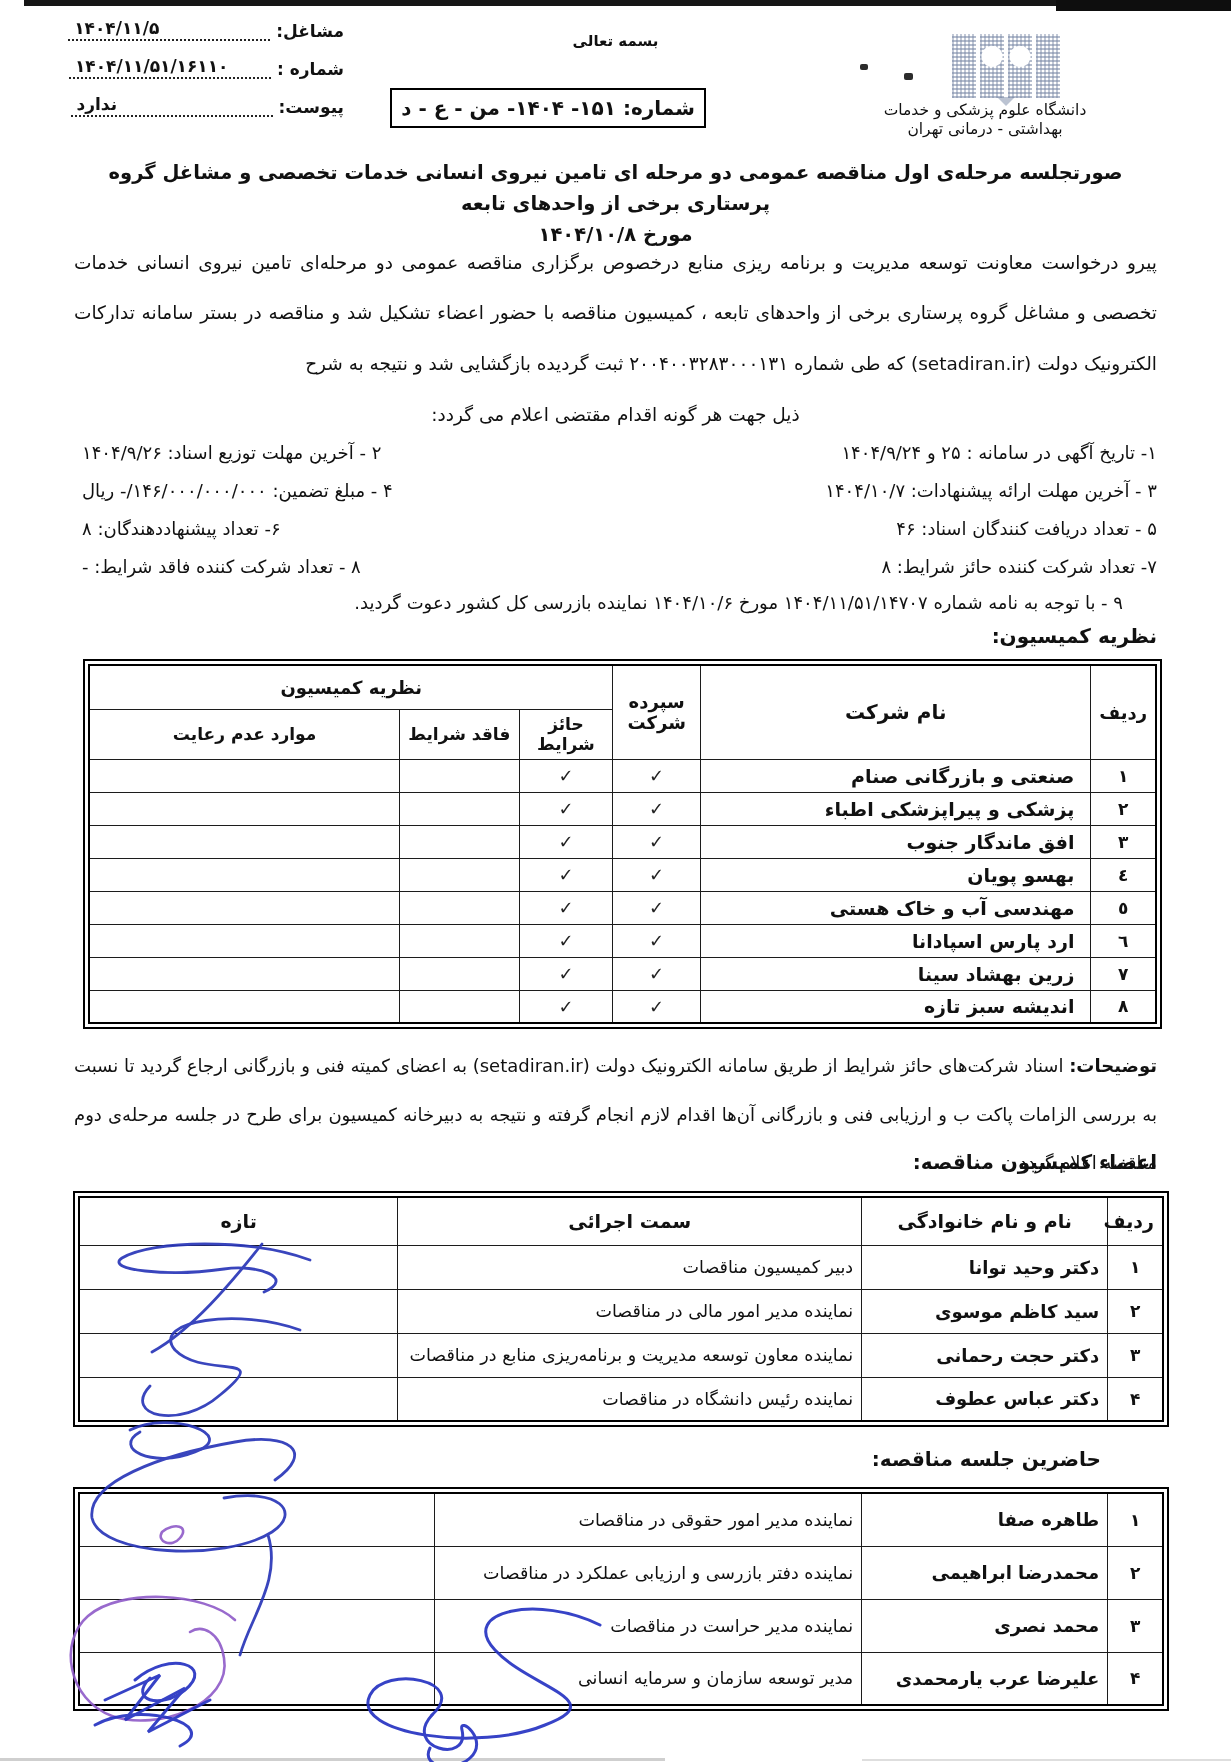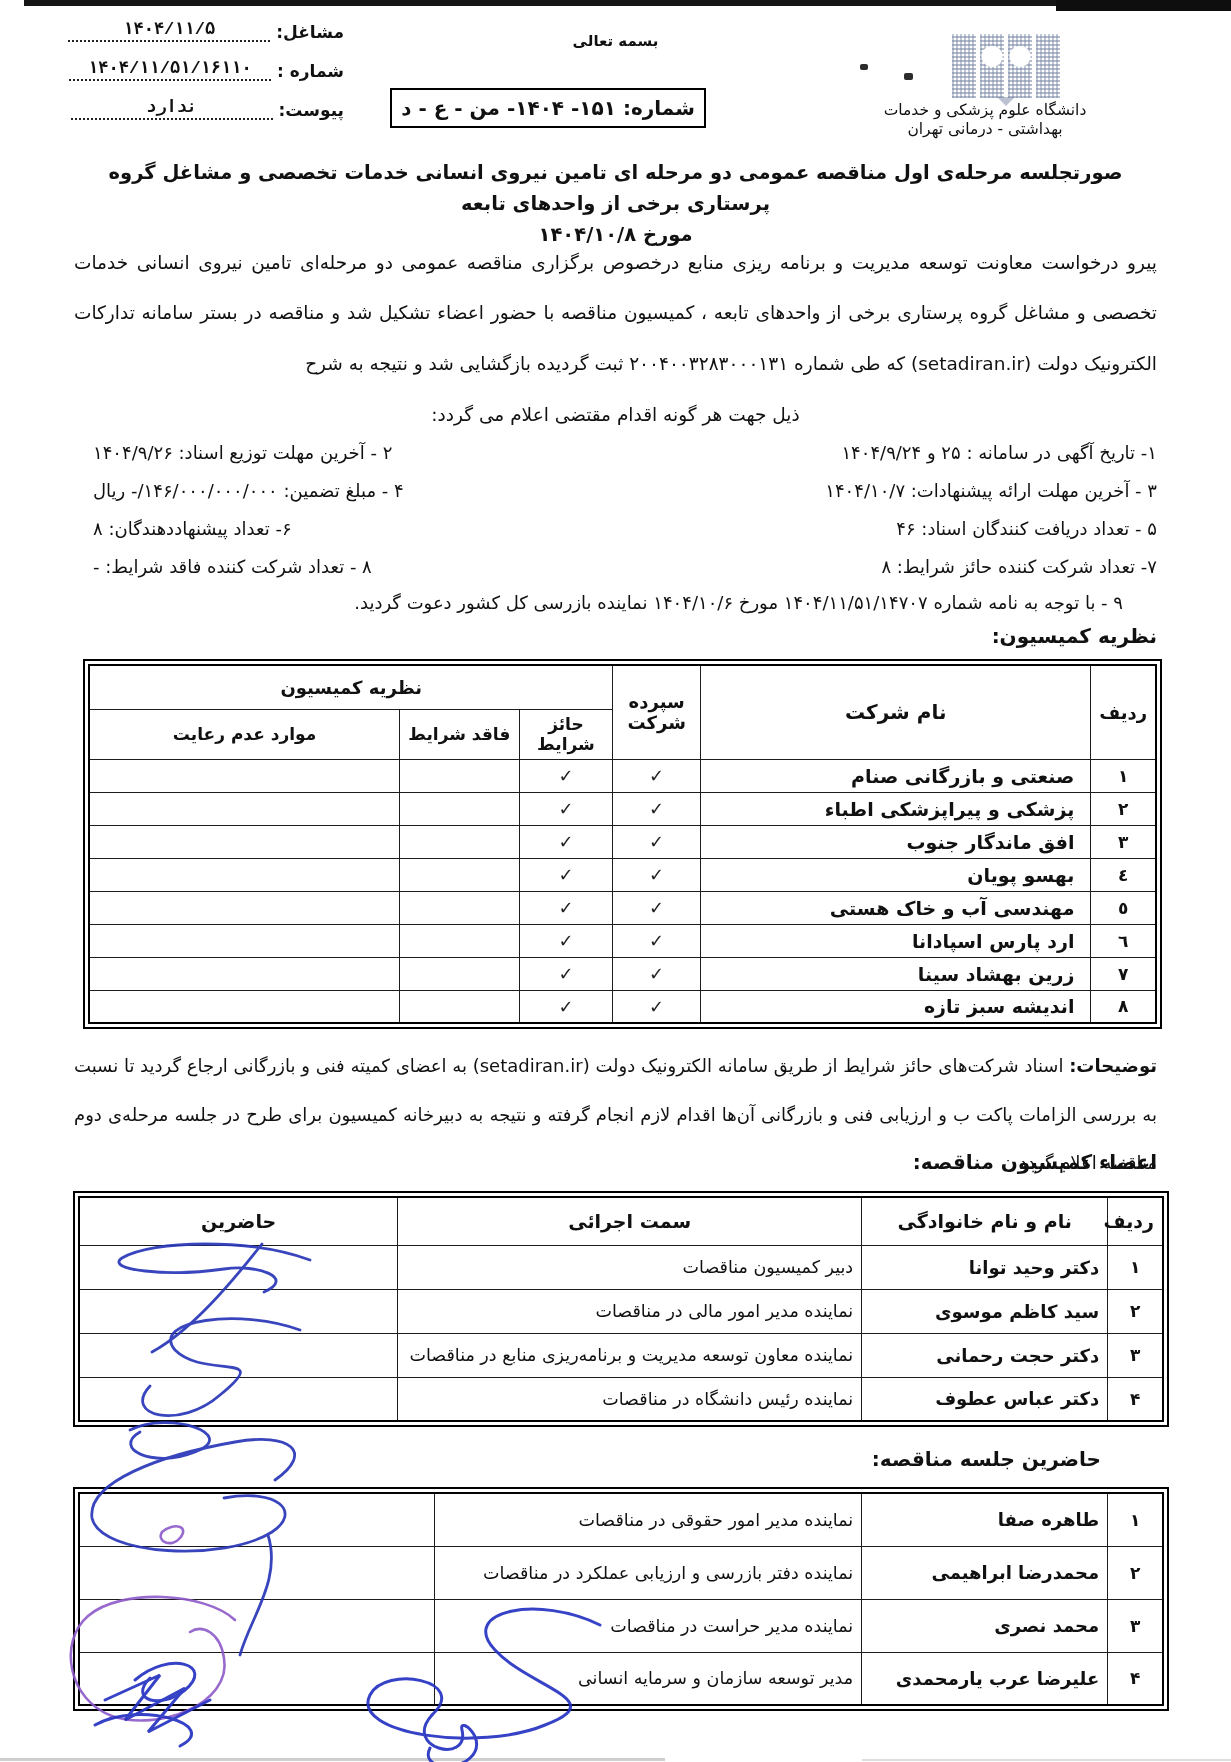--- a/index.html
+++ b/index.html
@@ -13,21 +13,21 @@
   .artifact-topbar-corner{position:absolute;top:0;right:0;width:175px;height:11px;background:#0e0e0e;}
   .artifact-dot-a{position:absolute;top:64px;left:860px;width:8px;height:6px;background:#2c2c2c;border-radius:2px;}
   .artifact-dot-b{position:absolute;top:73px;left:904px;width:9px;height:7px;background:#2c2c2c;border-radius:2px;}
   .artifact-bottom-a{position:absolute;bottom:1px;left:0;width:54%;height:3px;background:#cfcfcf;}
   .artifact-bottom-b{position:absolute;bottom:1px;right:0;width:30%;height:2px;background:#dedede;}
 
   
   .lh-left{position:absolute;top:18px;left:26px;width:318px;direction:rtl;}
   .lh-row{display:flex;align-items:flex-end;margin-bottom:15px;font-size:17px;font-weight:bold;}
   .lh-label{white-space:nowrap;margin-left:6px;}
-  .lh-value{min-width:190px;text-align:center;border-bottom:2px dotted #222;padding:0 6px 1px;font-weight:bold;font-family:Liberation Mono, monospace;}
+  .lh-value{min-width:190px;text-align:left;border-bottom:2px dotted #222;padding:0 6px 1px;font-weight:bold;}
   .besmele{position:absolute;top:32px;left:0;right:0;text-align:center;font-weight:bold;font-size:15px;}
   .doc-box{
     position:absolute;top:88px;left:390px;width:316px;height:40px;border:2.5px solid #000;
     display:flex;align-items:center;justify-content:center;font-weight:bold;font-size:20px;
     box-sizing:border-box;background:#fff;
   }
   .logo{position:absolute;top:22px;right:166px;width:118px;height:76px;display:flex;align-items:flex-end;justify-content:center;gap:4px;}
   .logo .bar{
     width:24px;height:64px;
     background:
@@ -42,21 +42,21 @@
     width:0;height:0;border-left:9px solid transparent;border-right:9px solid transparent;border-top:9px solid rgba(120,135,165,.5);}
   .org-text{position:absolute;top:101px;right:128px;width:236px;text-align:center;font-size:15.5px;line-height:1.25;}
 
   
   .title{position:absolute;top:157px;right:68px;left:68px;text-align:center;font-weight:bold;font-size:19.5px;line-height:1.6;}
   .intro{position:absolute;top:238px;right:74px;left:74px;font-size:18.5px;line-height:2.72;text-align:justify;}
   .intro-tail{position:absolute;top:404px;left:0;right:0;text-align:center;font-size:18.5px;}
 
   
   .facts{position:absolute;top:442px;right:74px;left:74px;display:grid;grid-template-columns:52% 48%;row-gap:9px;font-size:18px;}
-  .facts .cell{height:29px;white-space:nowrap;margin-left:11px;}
+  .facts .cell{height:29px;white-space:nowrap;}
   .facts .cell.left{text-align:left;padding-left:8px;}
   .fact9{position:absolute;top:592px;right:108px;left:74px;font-size:18px;}
 
   .sec-heading{position:absolute;right:74px;font-weight:bold;font-size:20px;}
   .h-opinion{top:624px;}
   .h-members{top:1150px;}
   .h-attendees{top:1447px;right:130px;}
 
   
   table.doc{border-collapse:collapse;table-layout:fixed;background:#fff;
@@ -260,21 +260,21 @@
         <col class="col-row">
         <col class="col-name">
         <col class="col-pos">
         <col class="col-sig">
       </colgroup>
     <thead>
       <tr>
         <th>ردیف</th>
         <th>نام و نام خانوادگی</th>
         <th>سمت اجرائی</th>
-        <th>حاضرین</th>
+        <th>تازه</th>
       </tr>
     </thead>
     <tbody>
       <tr>
         <td class="num">۱</td>
         <td class="name">دکتر وحید توانا</td>
         <td class="pos">دبیر کمیسیون مناقصات</td>
         <td></td>
       </tr>
       <tr>

